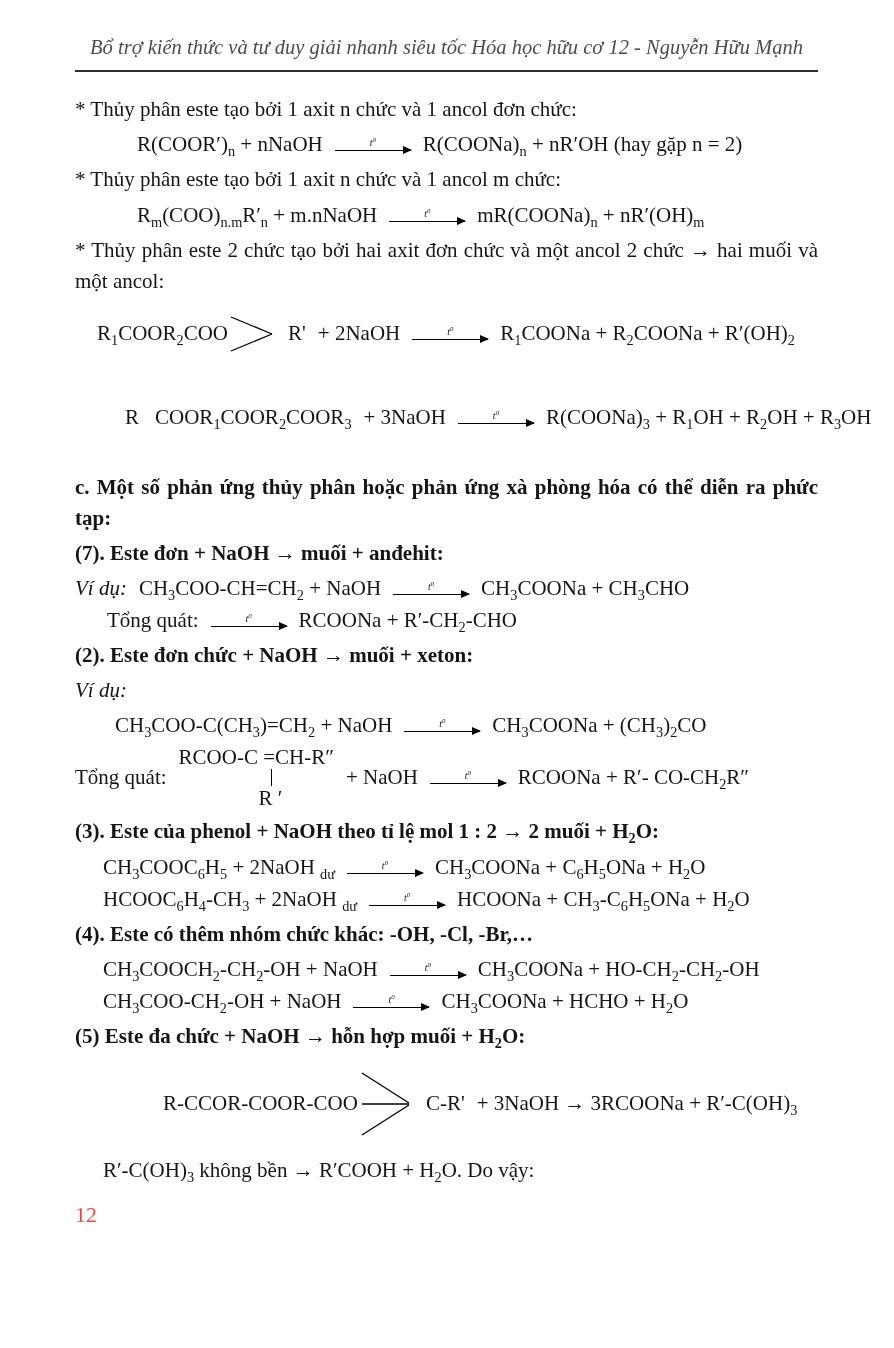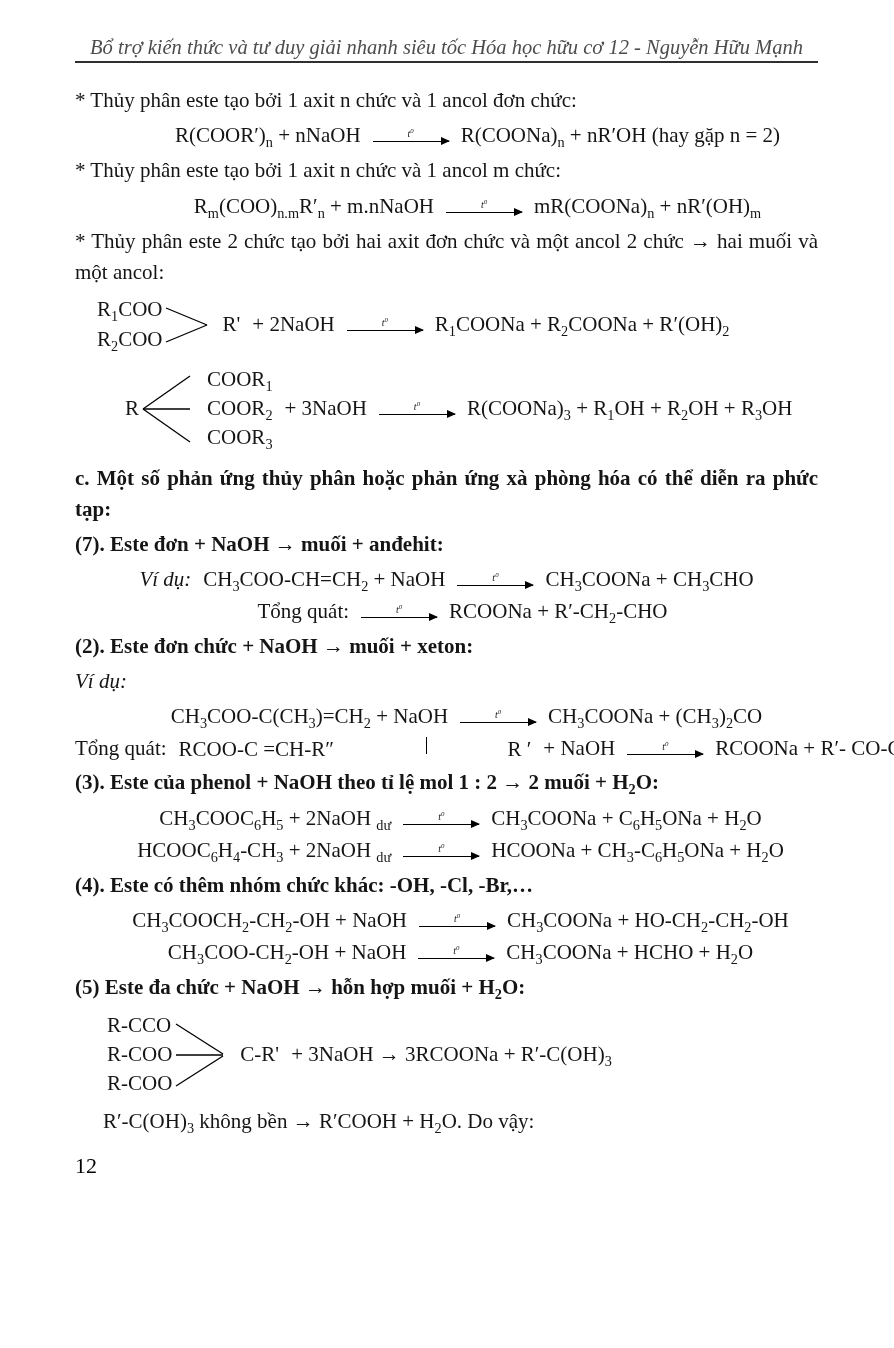--- a/index.html
+++ b/index.html
@@ -11,68 +11,68 @@
     font-size: 21px;
     overflow: hidden;
   }
   .page { box-sizing: border-box; width: 894px; height: 1348px; padding: 34px 76px 0 75px; }
 
   
   .header { border-bottom: 2px solid #2f2f2f; margin-bottom: 22px; }
   .header-title {
     display: block; text-align: center;
     font-style: italic; color: #4c4c4c;
-    font-size: 20.5px; line-height: 1.3; padding-bottom: 0;
+    font-size: 20.5px; line-height: 1.3; padding-bottom: 9px;
     white-space: nowrap;
   }
 
   
   .para { text-align: justify; line-height: 1.5; margin: 3px 0; }
   .bold { font-weight: bold; }
   .vidu { font-style: italic; }
 
   sub { font-size: 0.68em; line-height: 0; }
   sup { font-size: 0.68em; line-height: 0; }
 
   
-  .eq { display: flex; align-items: center; margin: 7px 0; white-space: nowrap; justify-content: center; }
+  .eq { display: flex; align-items: center; margin: 7px 0; white-space: nowrap; }
   .eq > * + * { margin-left: 12px; }
   .ind-a { margin-left: 62px; }
   .ind-b { margin-left: 32px; }
   .ind-c { margin-left: 28px; }
   .ind-d { margin-left: 40px; }
 
   
   .rxn-arrow { display: inline-flex; flex-direction: column; align-items: center; }
   .arrow-label { font-style: italic; font-size: 10px; line-height: 1; margin-bottom: 2px; }
   .arrow-shaft { position: relative; width: 76px; height: 0; border-top: 1.6px solid #000; }
   .arrow-shaft::after {
     content: ""; position: absolute; right: -1px; top: -5.1px;
     width: 0; height: 0;
     border-top: 4.3px solid transparent; border-bottom: 4.3px solid transparent;
     border-left: 9px solid #000;
   }
 
   
   .struct { display: flex; align-items: center; margin: 6px 0; white-space: nowrap; }
   .struct > * + * { margin-left: 12px; }
-  .scol { display: flex; flex-direction: column; justify-content: center; }
+  .scol { display: flex; justify-content: center; }
   .scol .sline { line-height: 1.4; }
   svg.connector { display: block; margin: 0 2px; }
   .s3-ind { margin-left: 22px; }
   .s4-ind { margin-left: 50px; }
-  .p5-ind { margin-left: 32px; }
-
-  
-  .tq-struct { display: flex; flex-direction: row; }
+  .p5-ind { margin-left: 88px; }
+
+  
+  .tq-struct { display: flex; flex-direction: column; }
   .tq-line1 { line-height: 1.15; }
   .tq-bar { width: 1.5px; height: 17px; background: #000; margin-left: 92px; }
   .tq-line3 { line-height: 1.15; margin-left: 80px; }
 
-  .footer-page { color: #000000; font-size: 22px; margin-top: 16px; }
+  .footer-page { color: #ef4444; font-size: 22px; margin-top: 16px; }
 </style>
 </head>
 <body>
 
 <div class="page">
 
   <div class="header">
     <span class="header-title">Bổ trợ kiến thức và tư duy giải nhanh siêu tốc Hóa học hữu cơ 12 - Nguyễn Hữu Mạnh</span>
   </div>
 

